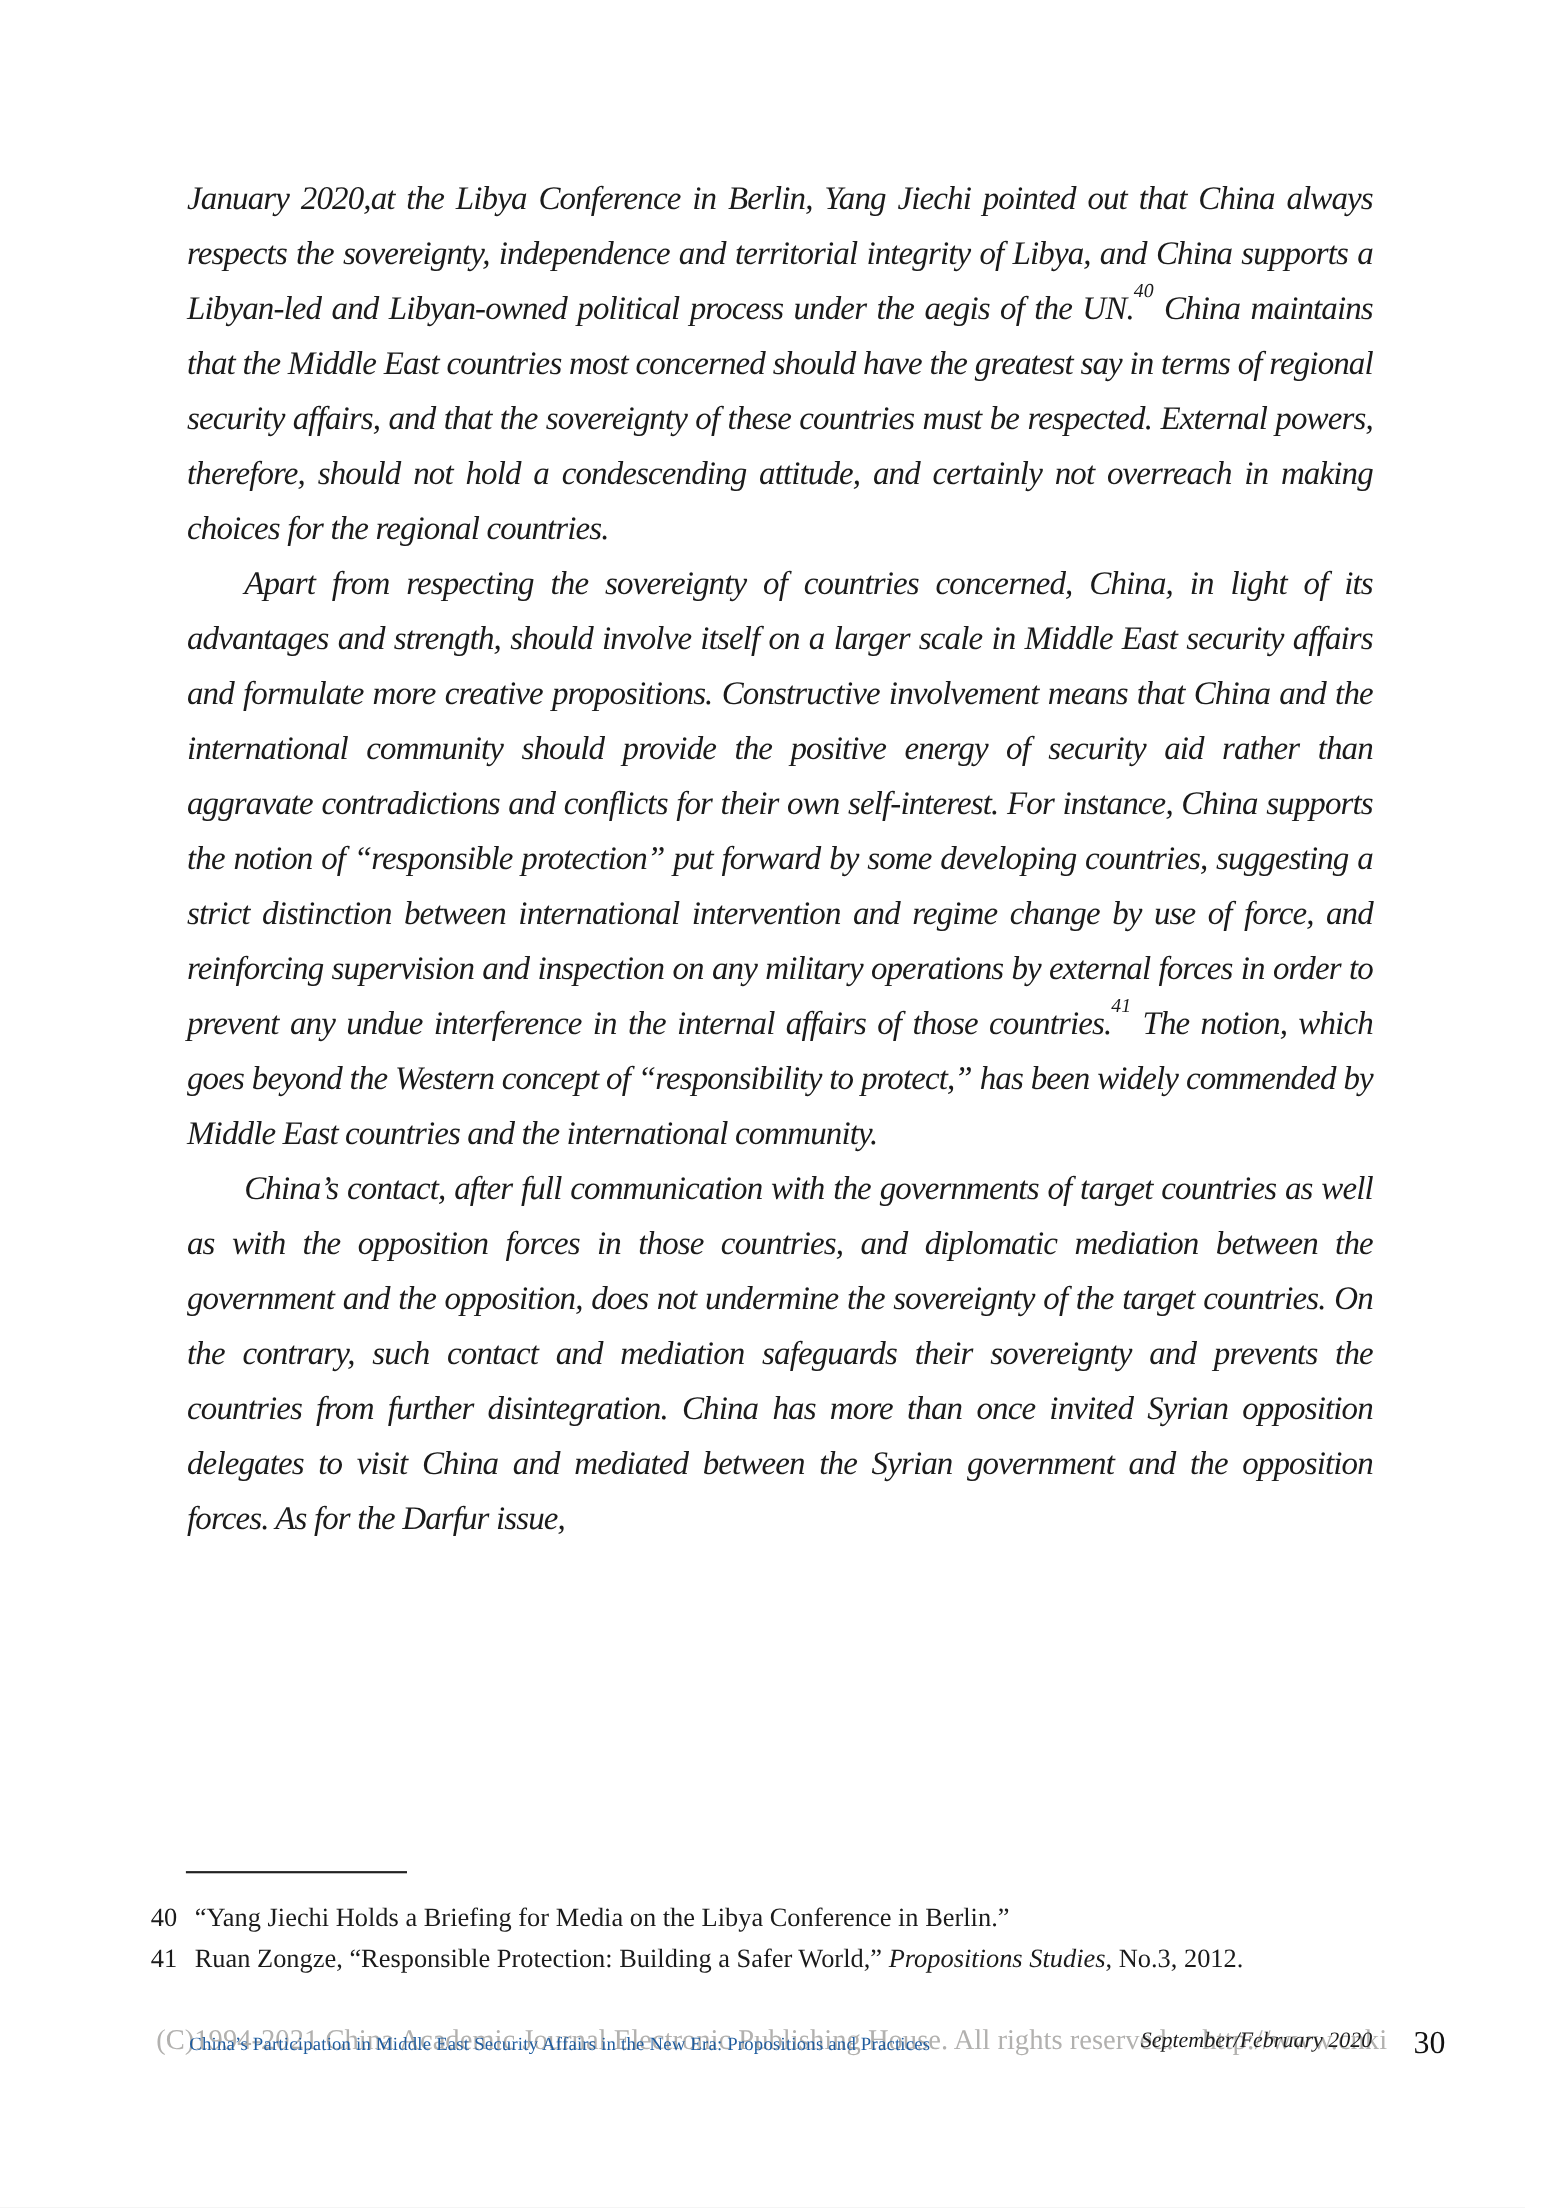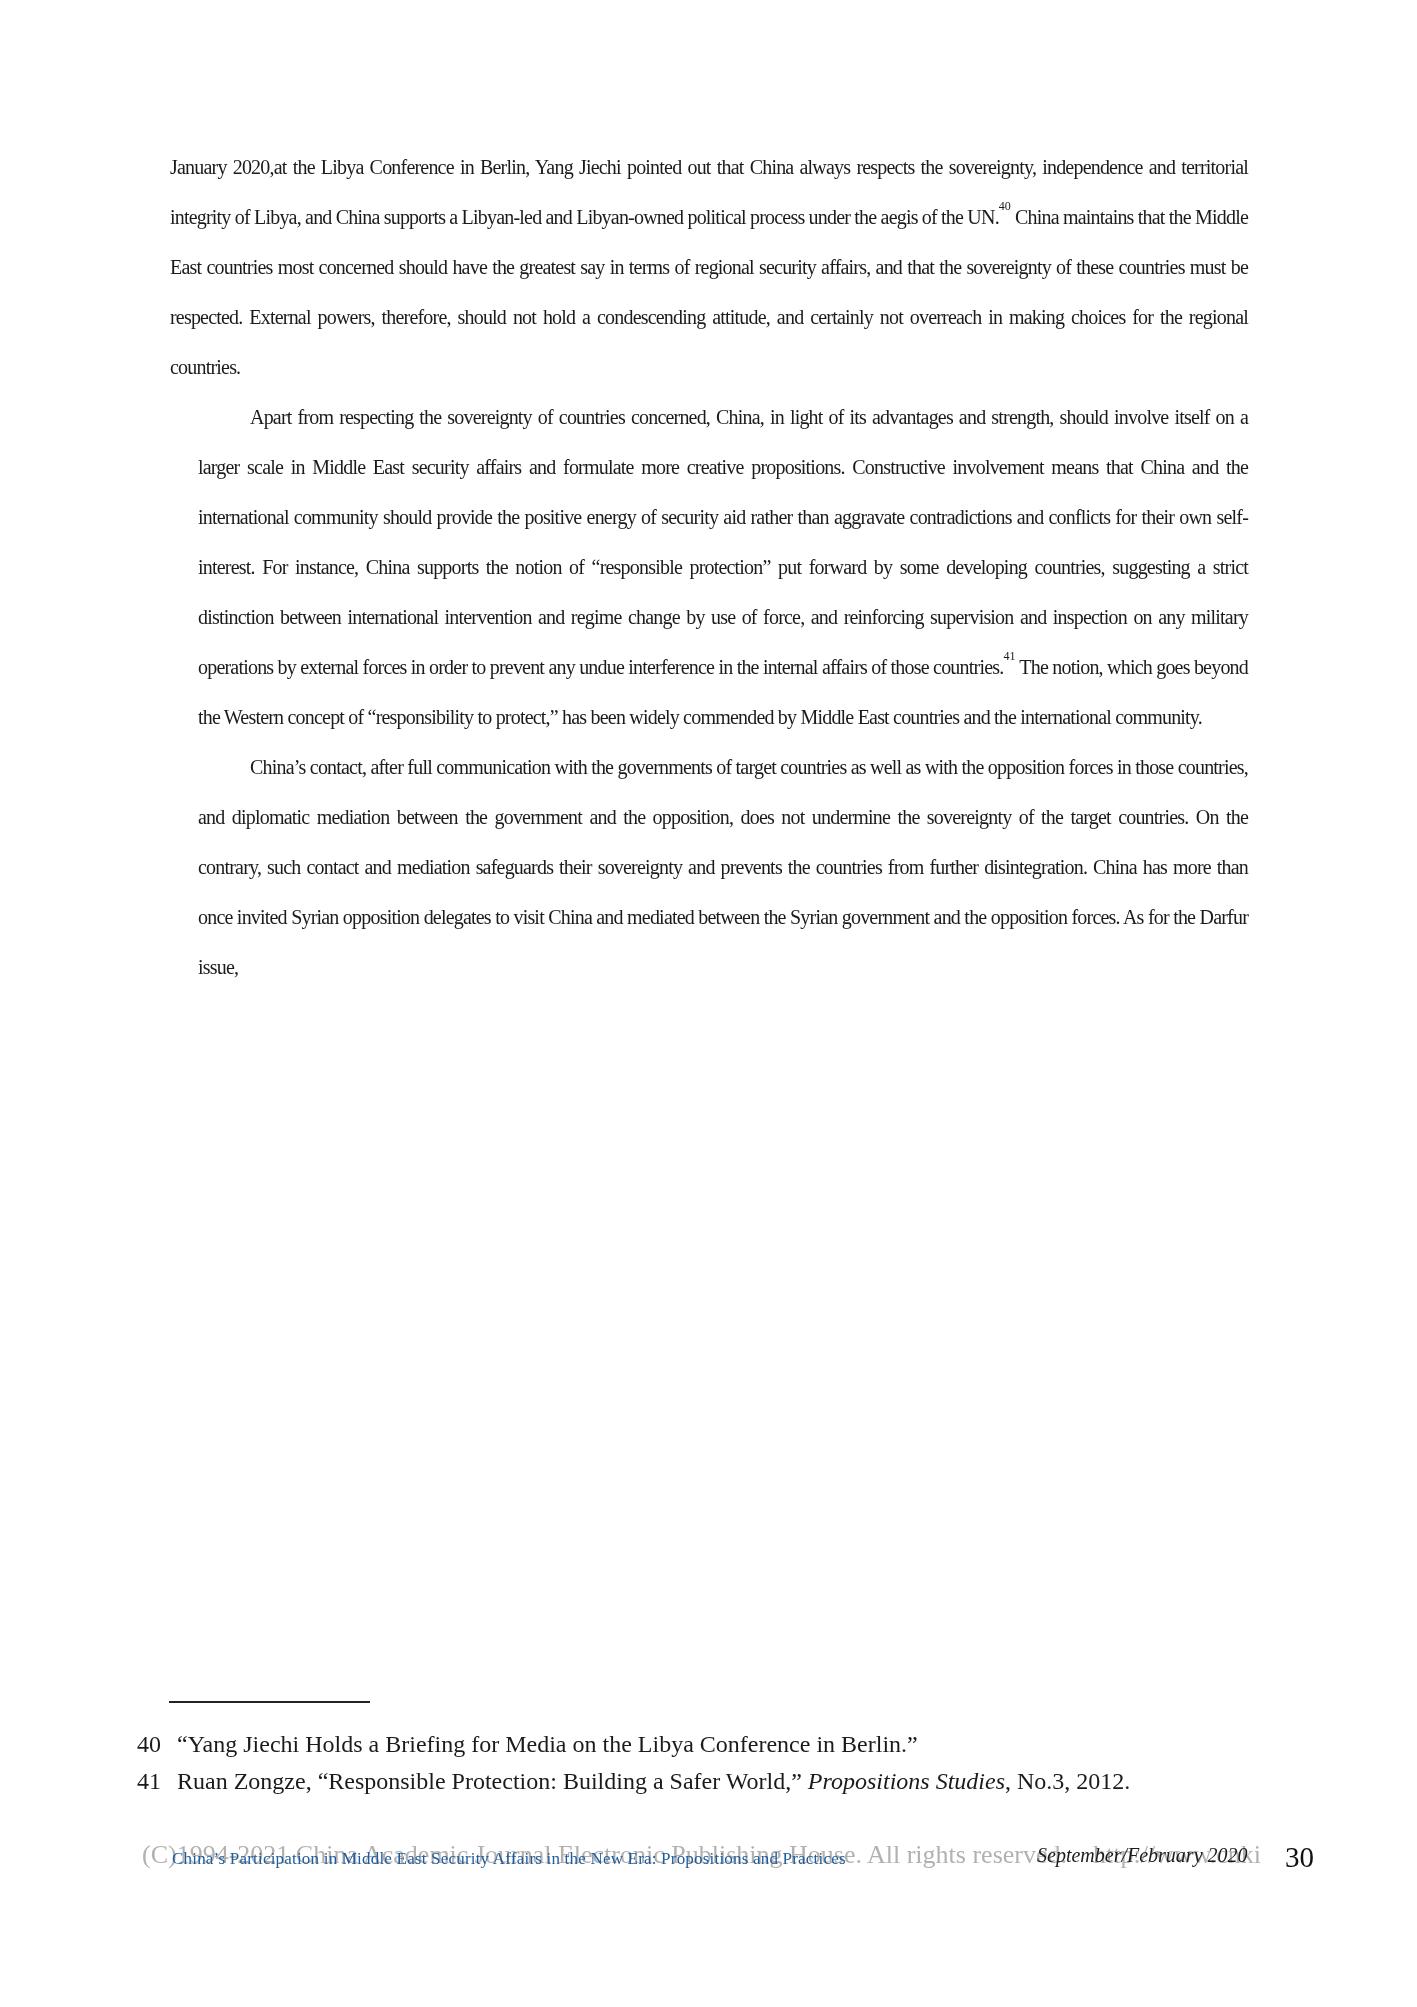--- a/index.html
+++ b/index.html
@@ -8,30 +8,31 @@
     position: relative;
     width: 1417px;
     height: 2007px;
     background: #ffffff;
     overflow: hidden;
     font-family: "Liberation Serif", "DejaVu Serif", serif;
   }
   .article-body {
     position: absolute;
     left: 170px;
-    top: 142px;
+    top: 156px;
     width: 1078px;
-    font-size: 20px;
+    font-size: 30px;
     line-height: 50px;
     letter-spacing: -0.8px;
     color: #1b1b1b;
     text-align: justify;
+    font-style: italic;
   }
   .article-body p { margin: 0; }
-  .article-body p.indented { text-indent: 52px; margin-left: 28px; }
+  .article-body p.indented { text-indent: 52px; }
   .article-body sup {
     font-size: 0.6em;
     line-height: 0;
     position: relative;
     top: -0.5em;
     letter-spacing: 0;
   }
   .footnote-separator {
     position: absolute;
     left: 169px;

